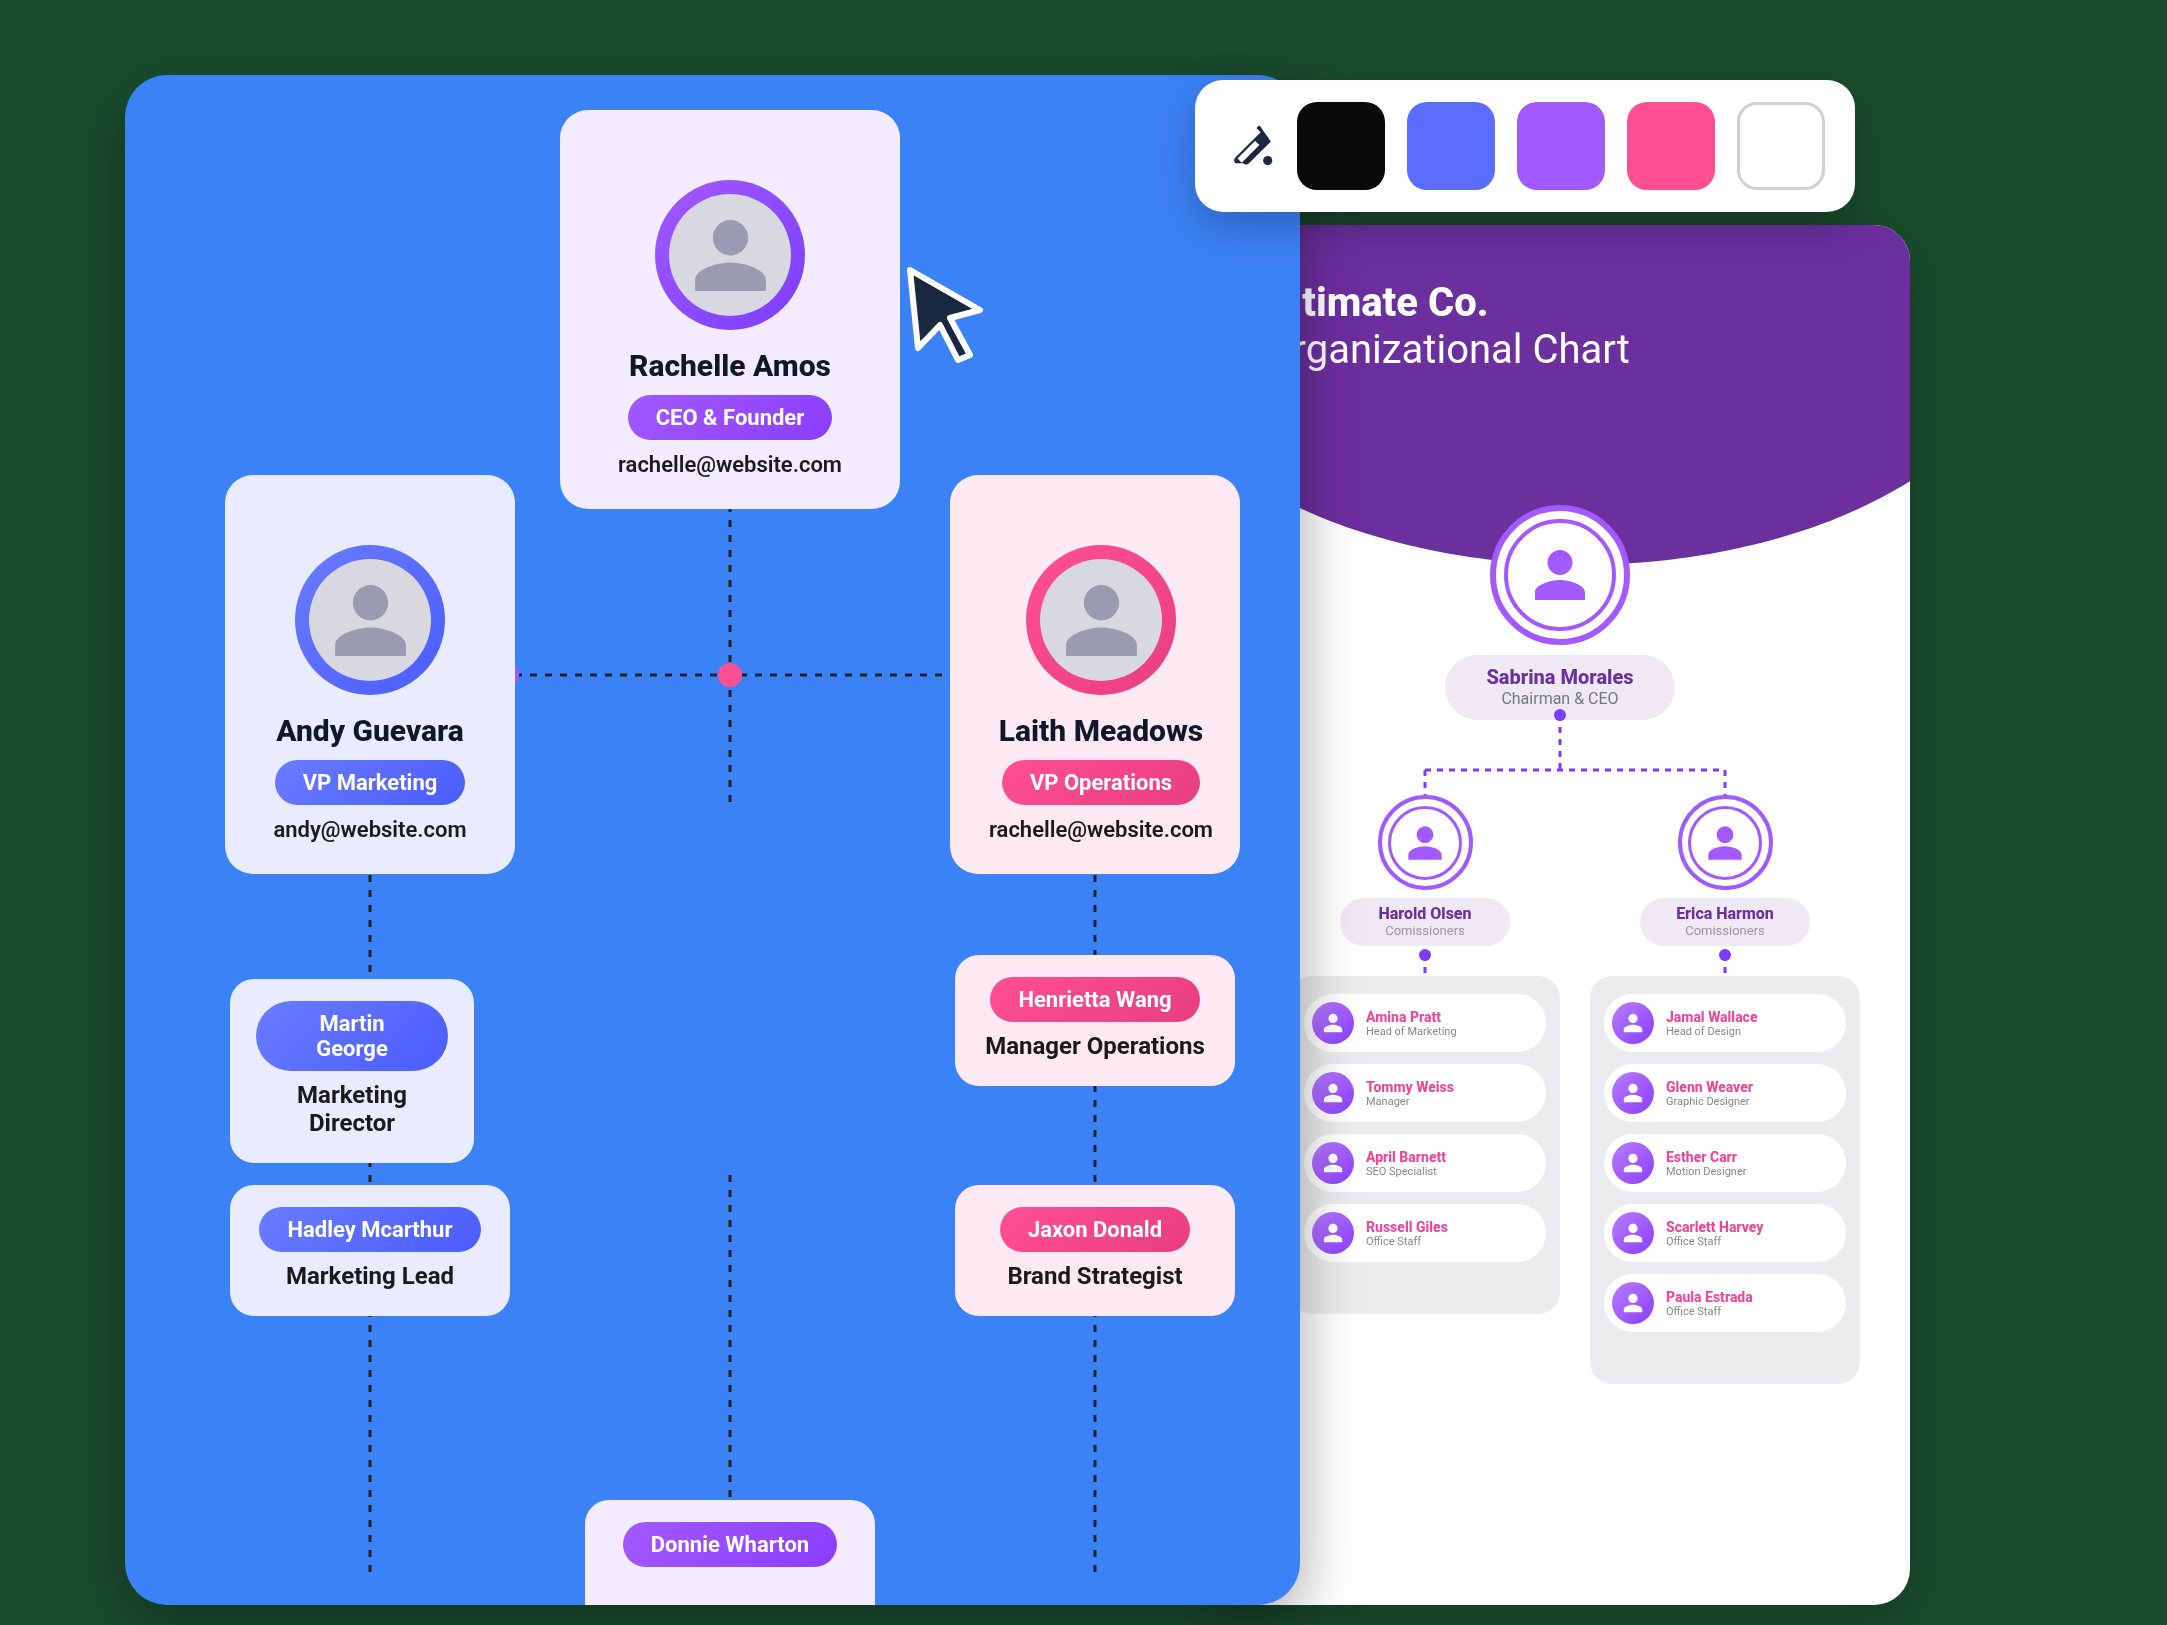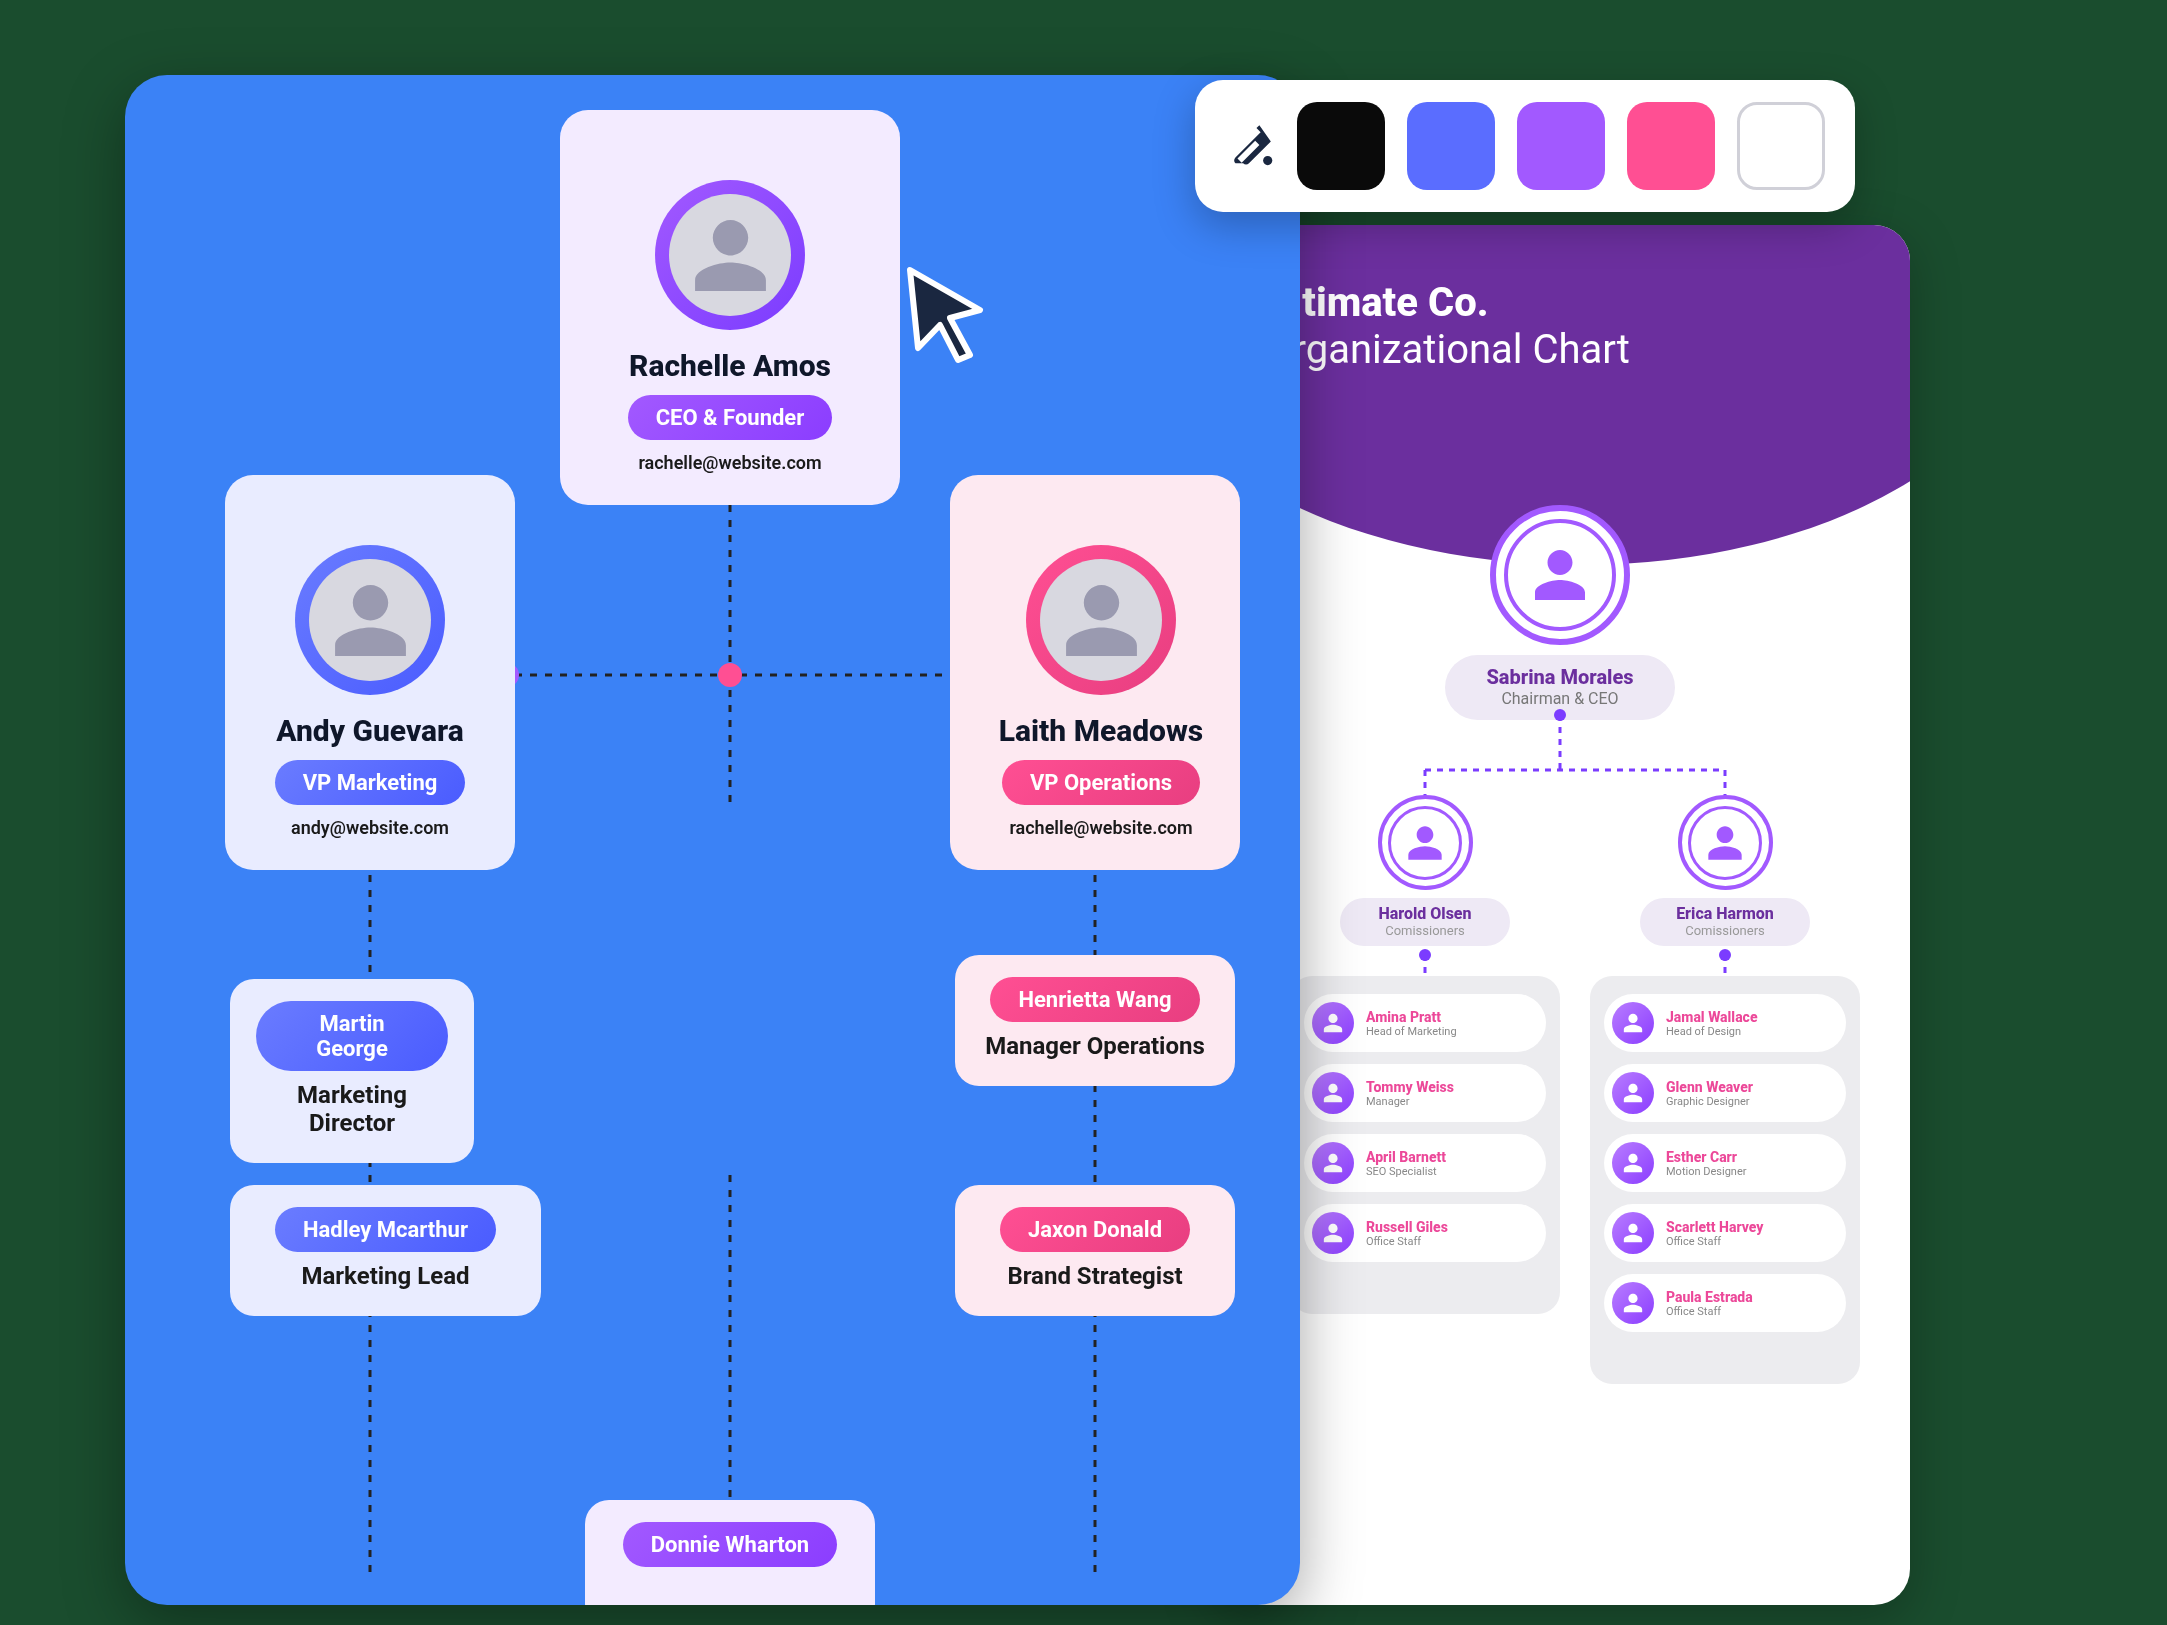--- a/index.html
+++ b/index.html
@@ -74,21 +74,21 @@
     padding: 10px 28px;
     border-radius: 999px;
     font-size: 22px;
     font-weight: 700;
     color: #fff;
     margin-bottom: 12px;
   }
   .pill.purple { background: linear-gradient(135deg,#a259ff,#8b3dff); }
   .pill.blue   { background: linear-gradient(135deg,#6a7cff,#4a5cff); }
   .pill.pink   { background: linear-gradient(135deg,#ff4f93,#e83e80); }
-  .email { font-size: 18px; font-weight: 600; color: #1a1a1a; }
+  .email { font-size: 22px; font-weight: 600; color: #1a1a1a; }
 
   
   .sub {
     position: absolute;
     border-radius: 24px;
     padding: 22px 26px 26px;
     text-align: center;
   }
   .sub.blue { background: #e9ecff; }
   .sub.pink { background: #fde9f1; }
@@ -456,21 +456,21 @@
       </div>
     <div class="name">Laith Meadows</div>
     <div class="pill pink">VP Operations</div>
     <div class="email">rachelle@website.com</div>
   </div>
 
   <div class="sub blue" style="left:105px; top:904px; width:244px;">
     <div class="pill blue">Martin George</div>
     <div class="subtitle">Marketing Director</div>
   </div>
-  <div class="sub blue" style="left:105px; top:1110px; width:311px;">
+  <div class="sub blue" style="left:105px; top:1110px; width:280px;">
     <div class="pill blue">Hadley Mcarthur</div>
     <div class="subtitle">Marketing Lead</div>
   </div>
 
   <div class="sub purple" style="left:460px; top:1425px; width:290px; padding-bottom:50px;">
     <div class="pill purple">Donnie Wharton</div>
   </div>
 
   <div class="sub pink" style="left:830px; top:880px; width:280px;">
     <div class="pill pink">Henrietta Wang</div>

